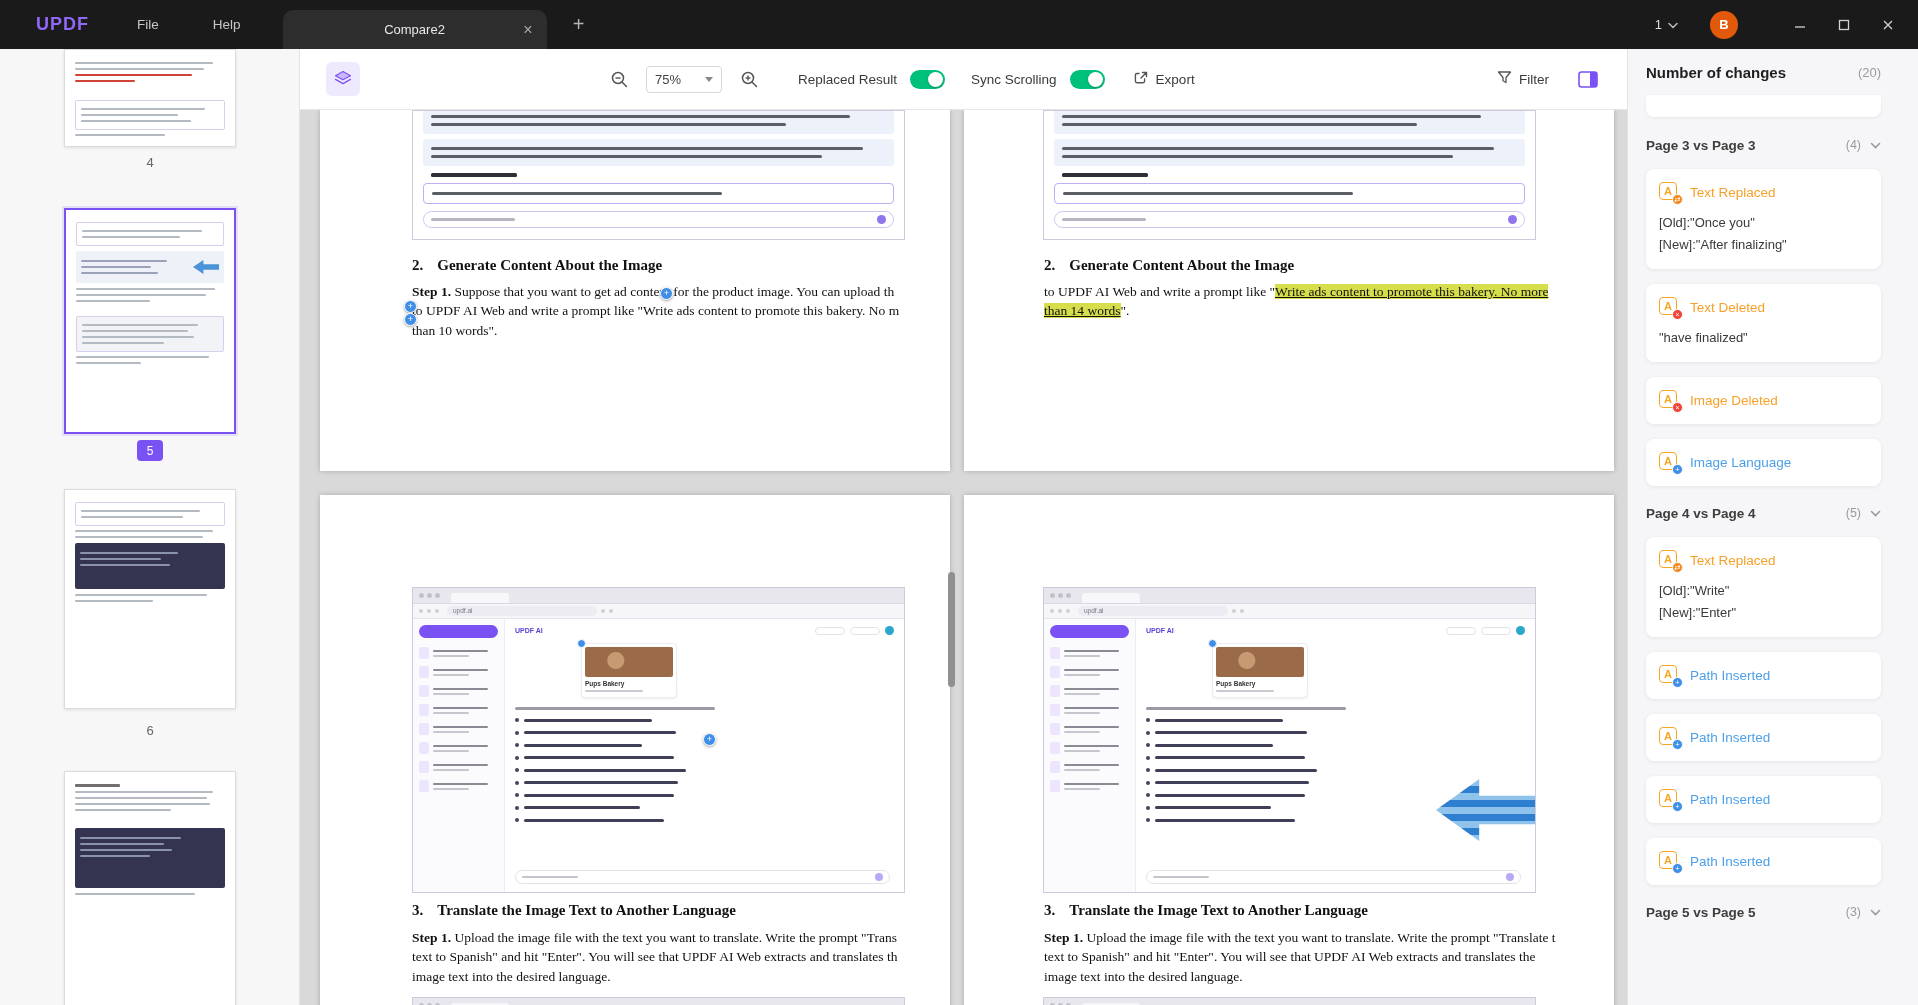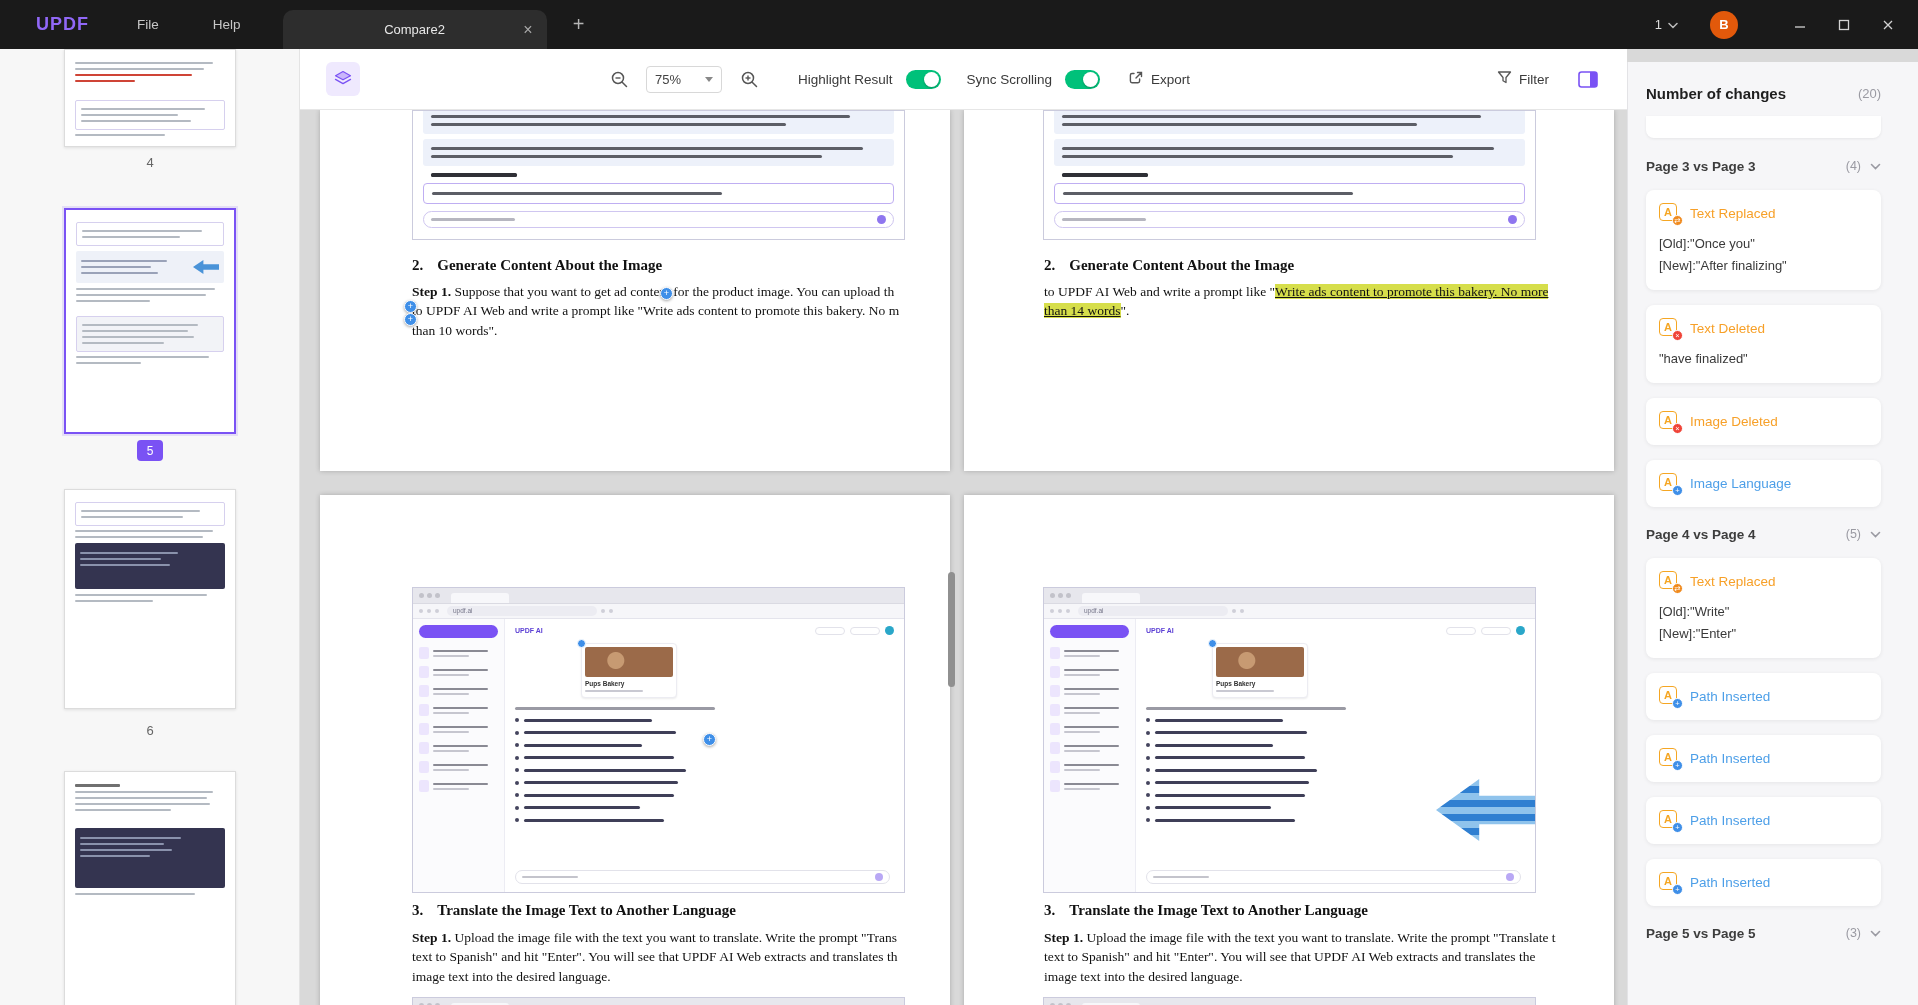--- a/index.html
+++ b/index.html
@@ -124,21 +124,21 @@
   .bm-t { height:3px; background:#3f3f58; border-radius:1.5px; }
   .bm-input { position:absolute; left:10px; right:14px; bottom:8px; height:14px; border:1px solid #e2e2ea; border-radius:7px; display:flex; align-items:center; padding:0 6px; background:#fff; }
   .bm-in-bar { width:56px; height:2.5px; background:#c4c4cc; border-radius:1px; }
   .bm-send { margin-left:auto; width:8px; height:8px; border-radius:50%; background:#b9a8f5; }
   .big-arrow { position:absolute; left:300px; top:160px; width:120px; height:62px; background:repeating-linear-gradient(180deg,#8fc3ec 0 7px,#2f7fd1 7px 14px); clip-path:polygon(0 50%,36% 0,36% 27%,100% 27%,100% 73%,36% 73%,36% 100%); }
 
   .marker { position:absolute; width:13px; height:13px; border-radius:50%; background:#3f8fe8; border:1.5px solid #fff; box-shadow:0 1px 3px rgba(0,0,0,.35); color:#fff; font-size:9px; line-height:10px; text-align:center; z-index:5; cursor:pointer; }
   .vscroll { position:absolute; left:648px; top:462px; width:7px; height:115px; background:#909090; border-radius:3.5px; z-index:6; cursor:pointer; }
 
   
-  .changes-panel { position:absolute; right:0; top:49px; width:291px; bottom:0; background:#f6f6f8; border-left:1px solid #e3e3e6; padding:8px 37px 0 18px; overflow:hidden;margin-top:13px; }
+  .changes-panel { position:absolute; right:0; top:49px; width:291px; bottom:0; background:#f6f6f8; border-left:1px solid #e3e3e6; padding:0 37px 0 18px; overflow:hidden; }
   .cp-header { height:46px; display:flex; align-items:center; justify-content:space-between; }
   .cp-title { font-size:15px; font-weight:bold; color:#1f1f1f; }
   .cp-total { font-size:13px; color:#9a9aa2; }
   .cp-remnant { height:22px; background:#fff; border-radius:0 0 8px 8px; box-shadow:0 1px 3px rgba(0,0,0,.07); margin-bottom:16px; }
   .cp-sec { display:flex; align-items:center; height:24px; margin:8px 0 12px; font-size:13.5px; font-weight:bold; color:#3d3d3d; cursor:pointer; }
   .cp-sec-count { margin-left:auto; color:#9a9aa2; font-weight:normal; font-size:12.5px; }
   .cp-chev { margin-left:9px; display:flex; }
   .cp-card { background:#fff; border-radius:8px; box-shadow:0 1px 4px rgba(0,0,0,.07); padding:13px 13px 13px; margin-bottom:15px; cursor:pointer; }
   .cp-card-top { display:flex; align-items:center; gap:10px; }
   .chg-icon { position:relative; width:21px; height:21px; flex:none; }
@@ -283,21 +283,21 @@
         <span class="zoom-caret"></span>
       </div>
       <div class="tb-icon zoom-in">
         <svg width="19" height="19" viewBox="0 0 19 19">
             <circle cx="8" cy="8" r="5.5" fill="none" stroke="#555" stroke-width="1.5"></circle>
             <line x1="12.2" y1="12.2" x2="16.5" y2="16.5" stroke="#555" stroke-width="1.5" stroke-linecap="round"></line>
             <line x1="5.5" y1="8" x2="10.5" y2="8" stroke="#555" stroke-width="1.4"></line>
             <line x1="8" y1="5.5" x2="8" y2="10.5" stroke="#555" stroke-width="1.4"></line>
           </svg>
       </div>
-      <span class="tb-label lbl-hl">Highlight Result</span>
+      <span class="tb-label lbl-hl">Replaced Result</span>
       <div class="toggle toggle-on" style="background: rgb(0, 193, 122);">
           <div class="knob"></div>
         </div>
       <span class="tb-label lbl-sync">Sync Scrolling</span>
       <div class="toggle toggle-on" style="background: rgb(0, 193, 122);">
           <div class="knob"></div>
         </div>
       <div class="tb-btn export-btn">
         <span><svg width="16" height="16" viewBox="0 0 16 16">
               <path d="M6 3.5 H4 a1.6 1.6 0 0 0 -1.6 1.6 v6 a1.6 1.6 0 0 0 1.6 1.6 h6 a1.6 1.6 0 0 0 1.6 -1.6 V9" fill="none" stroke="#555" stroke-width="1.4" stroke-linecap="round"></path>

